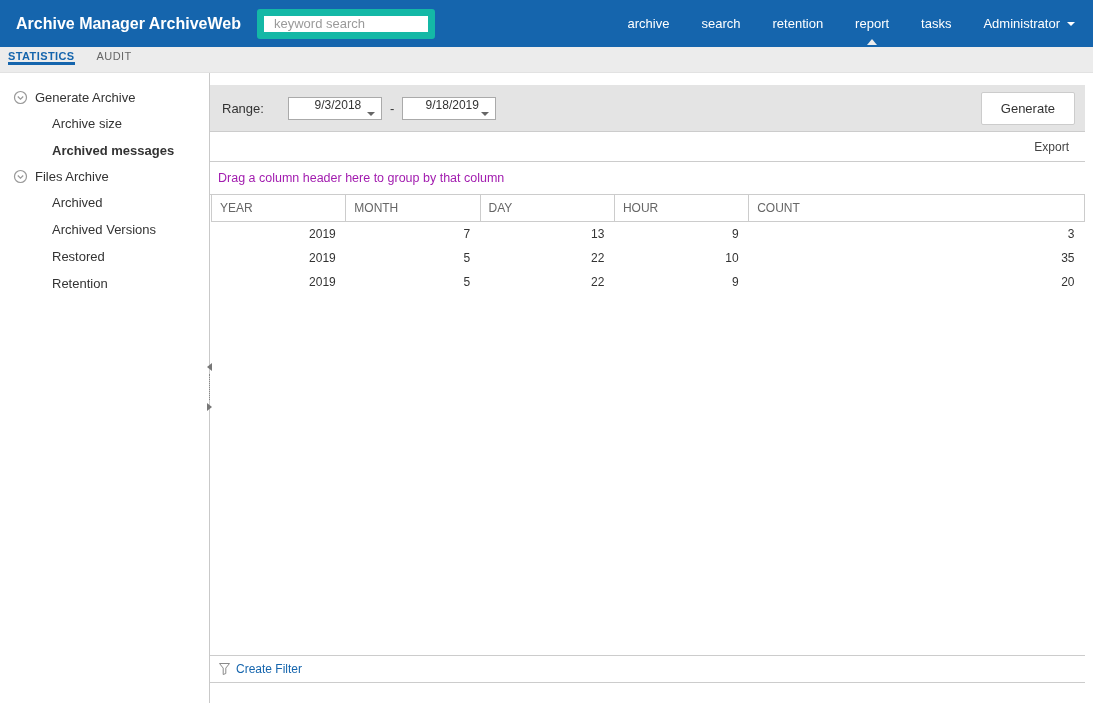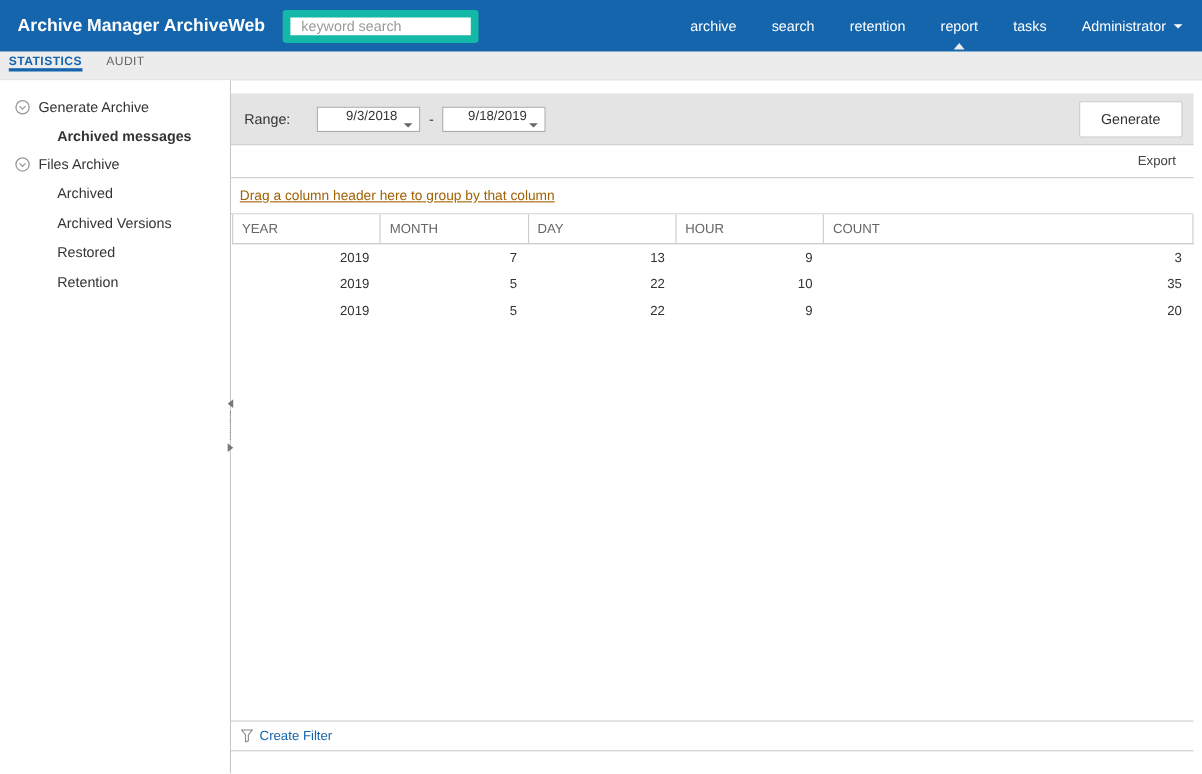--- a/index.html
+++ b/index.html
@@ -42,21 +42,21 @@
   .select { width:94px; height:23px; background:#fff; border:1px solid #aaa; display:flex; align-items:center; font-size:12px; color:#333; padding-left:6px; cursor:pointer;flex-direction:column; }
   .sel-caret { margin-left:auto; margin-right:6px; width:0; height:0; border-left:4px solid transparent; border-right:4px solid transparent; border-top:4px solid #666; }
   .range-sep { font-size:13px; color:#333; }
   .generate-btn { margin-left:auto; height:33px; padding:0 19px; background:#fff; border:1px solid #ccc; border-radius:2px; font-size:13px; color:#333; font-family:inherit; cursor:pointer; }
 
   
   .export-row { border-top:1px solid #ccc; border-bottom:1px solid #ccc; padding:5px 16px 6px; text-align:right; }
   .export-link { font-size:12px; color:#444; text-decoration:none; cursor:pointer; }
 
   
-  .hint-row { padding:9px 0 9px 8px; border-bottom:1px solid #ccc; font-size:12.5px; color:#a16207;text-decoration:underline; }
+  .hint-row { padding:9px 0 9px 8px; border-bottom:1px solid #ccc; font-size:12.5px; color:#a21caf; }
 
   
   .grid { border-collapse:collapse; table-layout:fixed; margin-left:1px; }
   .grid col.c0,.grid col.c1,.grid col.c2,.grid col.c3 { width:80px; }
   .grid col.c4 { width:200px; }
   .grid th { font-size:12px; font-weight:normal; color:#666; text-align:left; padding:6px 8px; border-left:1px solid #ccc; border-bottom:1px solid #ccc; background:#fff; cursor:pointer; }
   .grid th:last-child { border-right:1px solid #ccc; }
   .grid td { font-size:12px; color:#333; text-align:right; padding:5px 10px 5px 8px; height:24px; }
 
   .spacer { flex:1; }
@@ -100,20 +100,21 @@
     <aside class="sidebar">
       <div class="tree-group">
         <span class="collapse-icon">
           <svg width="15" height="15" viewBox="0 0 15 15">
               <circle cx="7.5" cy="7.5" r="6" fill="none" stroke="#999" stroke-width="1.2"></circle>
               <polyline points="4.8,6.5 7.5,9.2 10.2,6.5" fill="none" stroke="#999" stroke-width="1.2"></polyline>
             </svg>
         </span>
         <span>Generate Archive</span>
       </div>
+      <div class="tree-item">Archive size</div>
       <div class="tree-item active">Archived messages</div>
 
       <div class="tree-group">
         <span class="collapse-icon">
           <svg width="15" height="15" viewBox="0 0 15 15">
               <circle cx="7.5" cy="7.5" r="6" fill="none" stroke="#999" stroke-width="1.2"></circle>
               <polyline points="4.8,6.5 7.5,9.2 10.2,6.5" fill="none" stroke="#999" stroke-width="1.2"></polyline>
             </svg>
         </span>
         <span>Files Archive</span>

